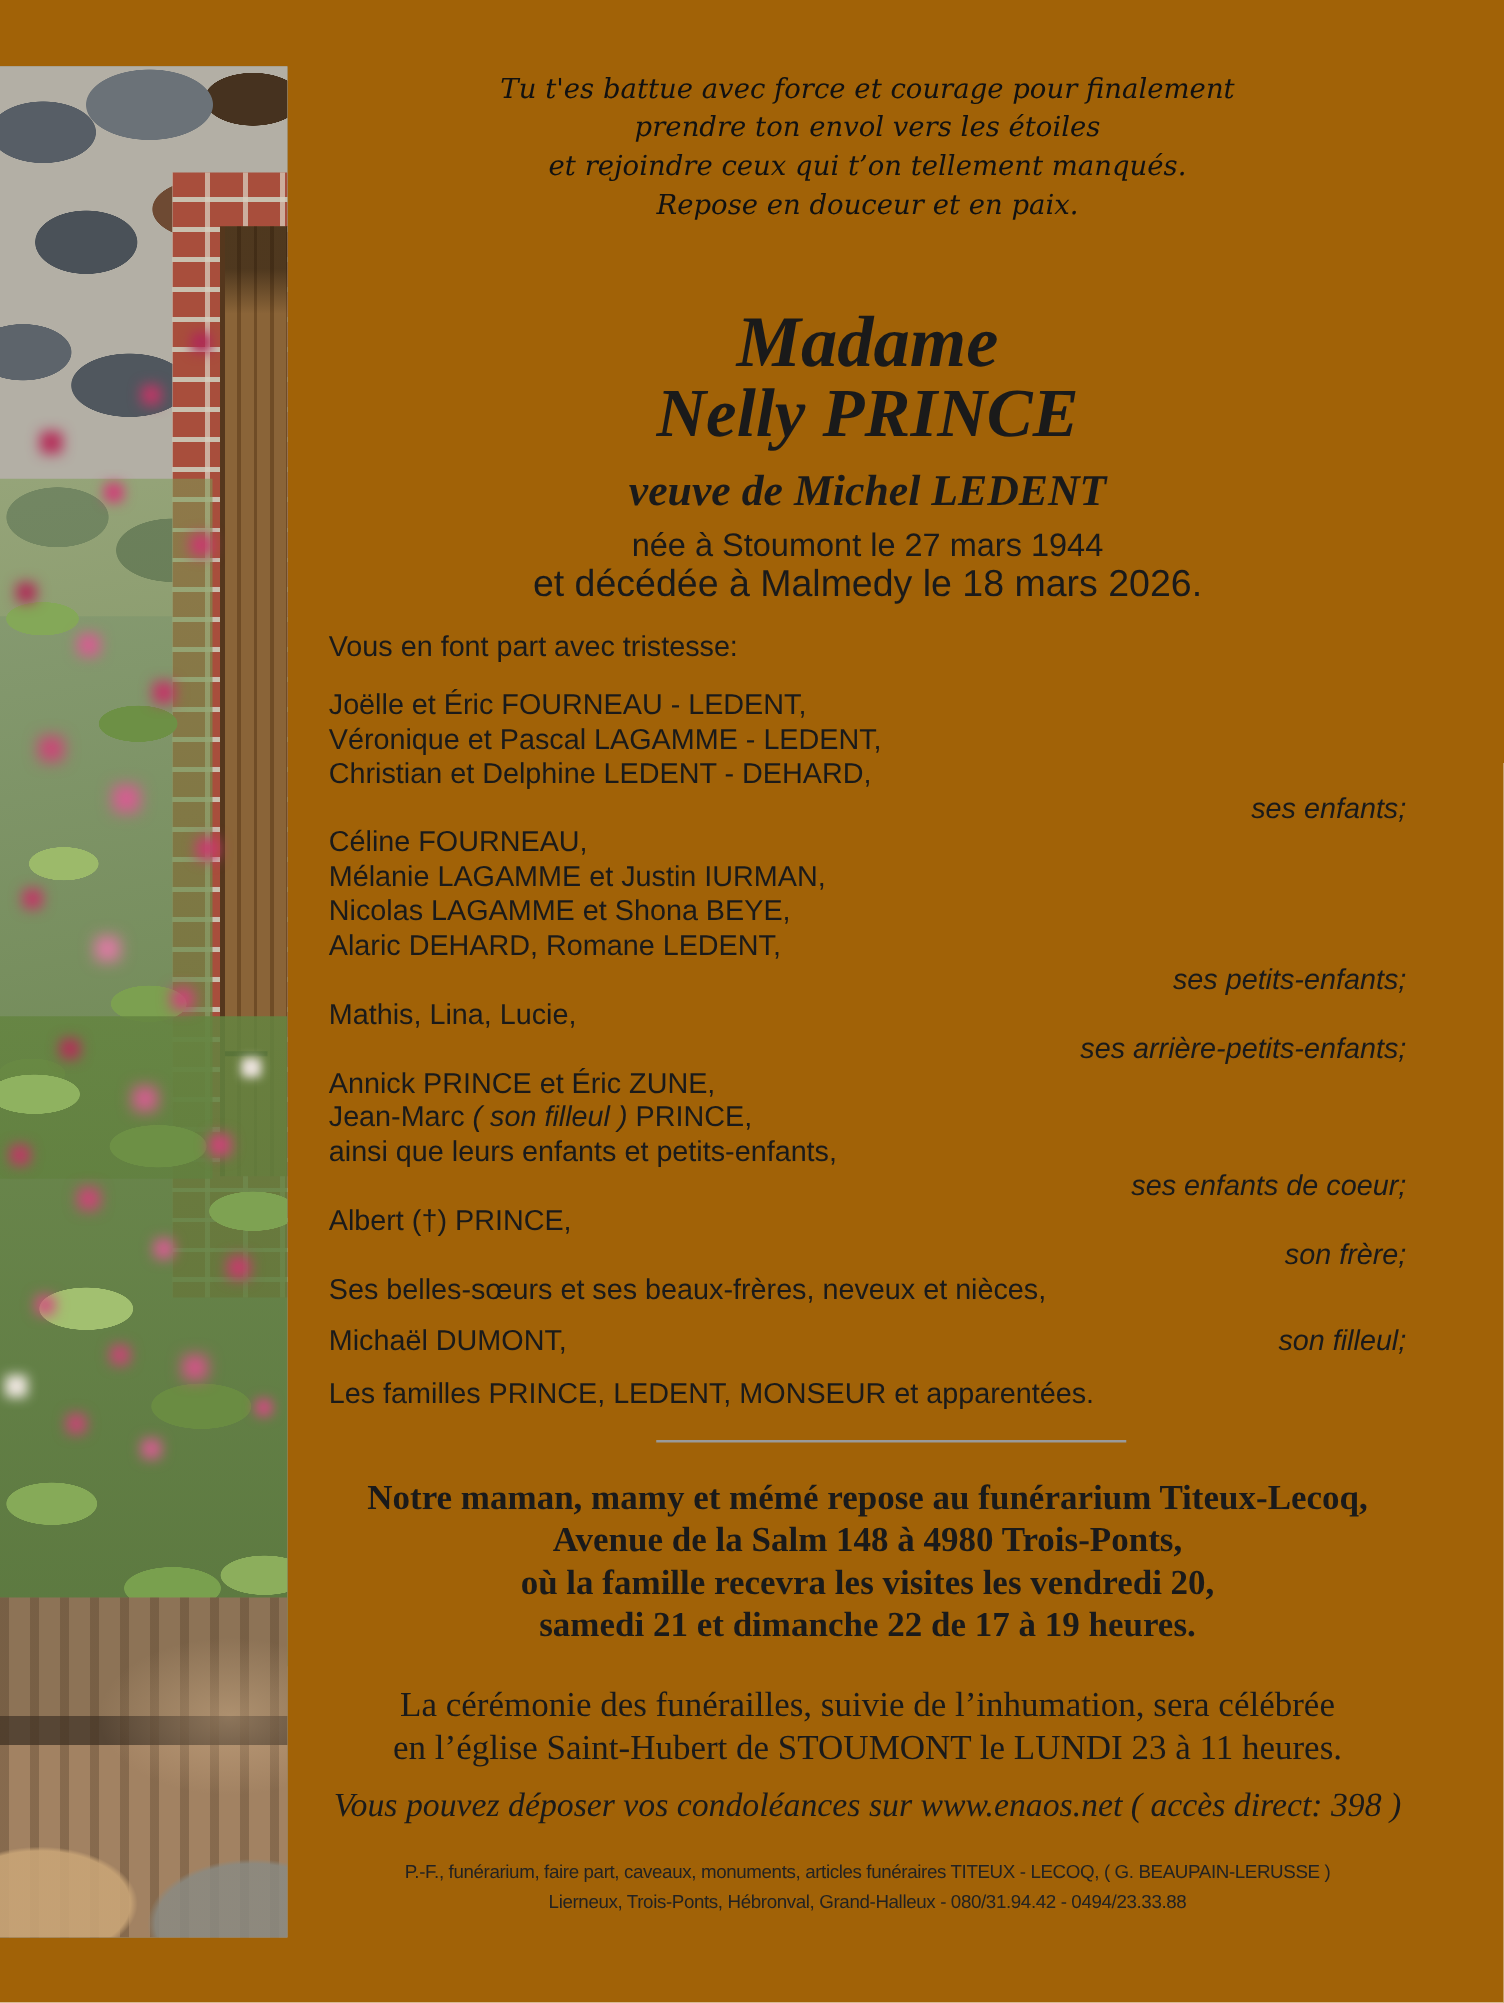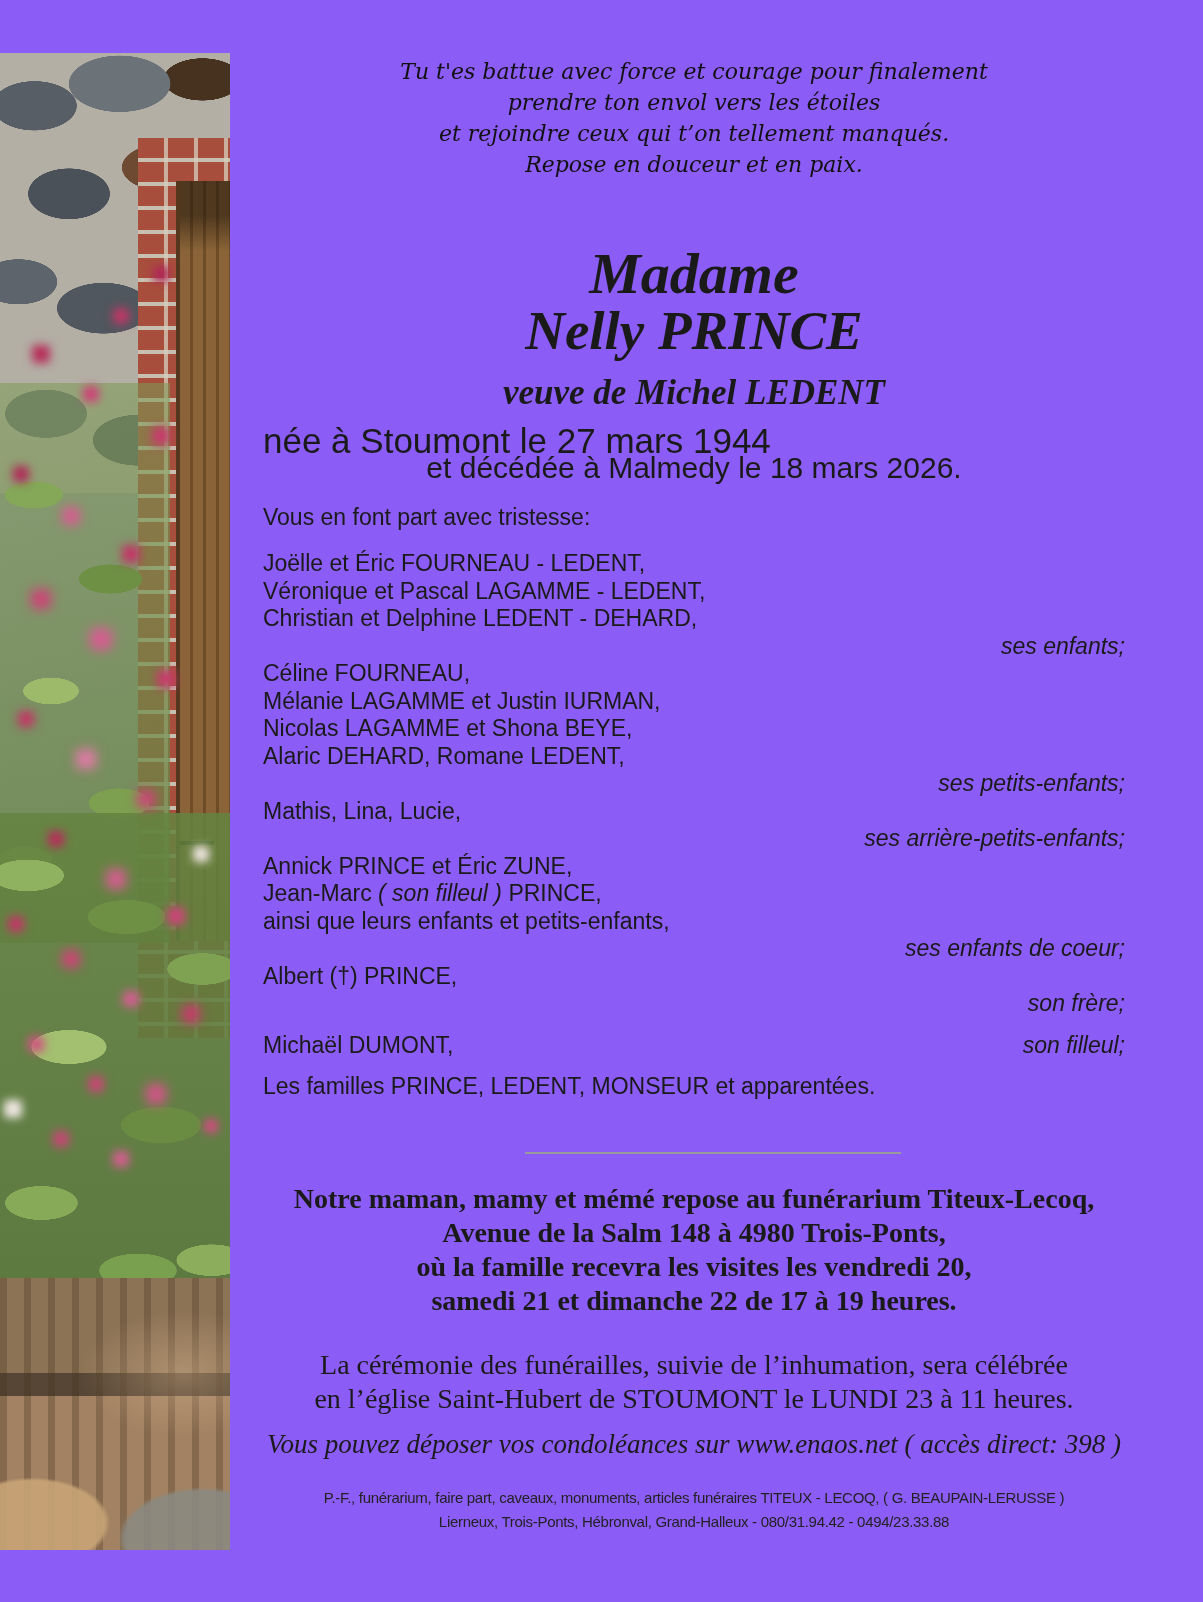--- a/index.html
+++ b/index.html
@@ -1,18 +1,18 @@
 <!DOCTYPE html>
 <html><head>
 <meta charset="utf-8">
 <style>
   * { margin:0; padding:0; box-sizing:border-box; }
   html,body { background:#ffffff; }
   body { width:1203px; height:1602px; position:relative; font-family:"Liberation Sans", sans-serif; color:#1a1a1a; }
-  .page { position:absolute; inset:0; background:#8b5cf6; overflow:hidden; }
+  .page { position:absolute; inset:0; background:#a16207; overflow:hidden; }
 
   
   .photo { position:absolute; left:0; top:53px; width:230px; height:1497px; overflow:hidden; background:#9aa09e; }
   .ph-stone { position:absolute; left:0; top:0; width:230px; height:440px;
     background:
       radial-gradient(60px 35px at 15% 12%, #575e66 0 70%, transparent 71%),
       radial-gradient(72px 40px at 52% 7%, #6b7278 0 70%, transparent 71%),
       radial-gradient(55px 30px at 88% 6%, #46321f 0 70%, transparent 71%),
       radial-gradient(58px 36px at 30% 32%, #4a5158 0 70%, transparent 71%),
       radial-gradient(62px 34px at 72% 26%, #6e4a33 0 70%, transparent 71%),
@@ -74,21 +74,21 @@
 
   .epitaph { position:absolute; left:0; top:56px; width:862px; text-align:center;
     font-family:"DejaVu Serif", serif; font-style:italic; font-size:22px; line-height:31px; color:#111; }
 
   .t-madame { position:absolute; left:0; top:240px; width:862px; text-align:center;
     font-family:"Liberation Serif", serif; font-weight:bold; font-style:italic; font-size:58px; }
   .t-name { position:absolute; left:0; top:299px; width:862px; text-align:center;
     font-family:"Liberation Serif", serif; font-weight:bold; font-style:italic; font-size:55px; }
   .t-widow { position:absolute; left:0; top:373px; width:862px; text-align:center;
     font-family:"Liberation Serif", serif; font-weight:bold; font-style:italic; font-size:35px; }
-  .t-born { position:absolute; left:0; top:421px; width:862px; text-align:left; font-size:35px; }
+  .t-born { position:absolute; left:0; top:421px; width:862px; text-align:center; font-size:26px; }
   .t-died { position:absolute; left:0; top:451px; width:862px; text-align:center; font-size:30px; }
 
   .intro { position:absolute; left:0; top:504px; width:862px; font-size:23px; }
 
   .family-list { position:absolute; left:0; top:550px; width:862px; font-size:23px; line-height:27.5px; }
   .name-line { white-space:nowrap; }
   .rel-line { text-align:right; font-style:italic; }
   .gap-lg { margin-top:14px; }
   .row-split { display:flex; justify-content:space-between; }
   .em-inline { font-style:italic; }
@@ -154,20 +154,21 @@
       <div class="rel-line">ses arrière-petits-enfants;</div>
 
       <div class="name-line">Annick PRINCE et Éric ZUNE,</div>
       <div class="name-line"><span>Jean-Marc </span><span class="em-inline">( son filleul )</span><span> PRINCE,</span></div>
       <div class="name-line">ainsi que leurs enfants et petits-enfants,</div>
       <div class="rel-line">ses enfants de coeur;</div>
 
       <div class="name-line">Albert (†) PRINCE,</div>
       <div class="rel-line">son frère;</div>
 
+      <div class="name-line">Ses belles-sœurs et ses beaux-frères, neveux et nièces,</div>
 
       <div class="row-split gap-lg">
         <span class="name-line">Michaël DUMONT,</span>
         <span class="rel-line">son filleul;</span>
       </div>
 
       <div class="name-line gap-lg">Les familles PRINCE, LEDENT, MONSEUR et apparentées.</div>
     </div>
 
     <div class="divider"></div>

